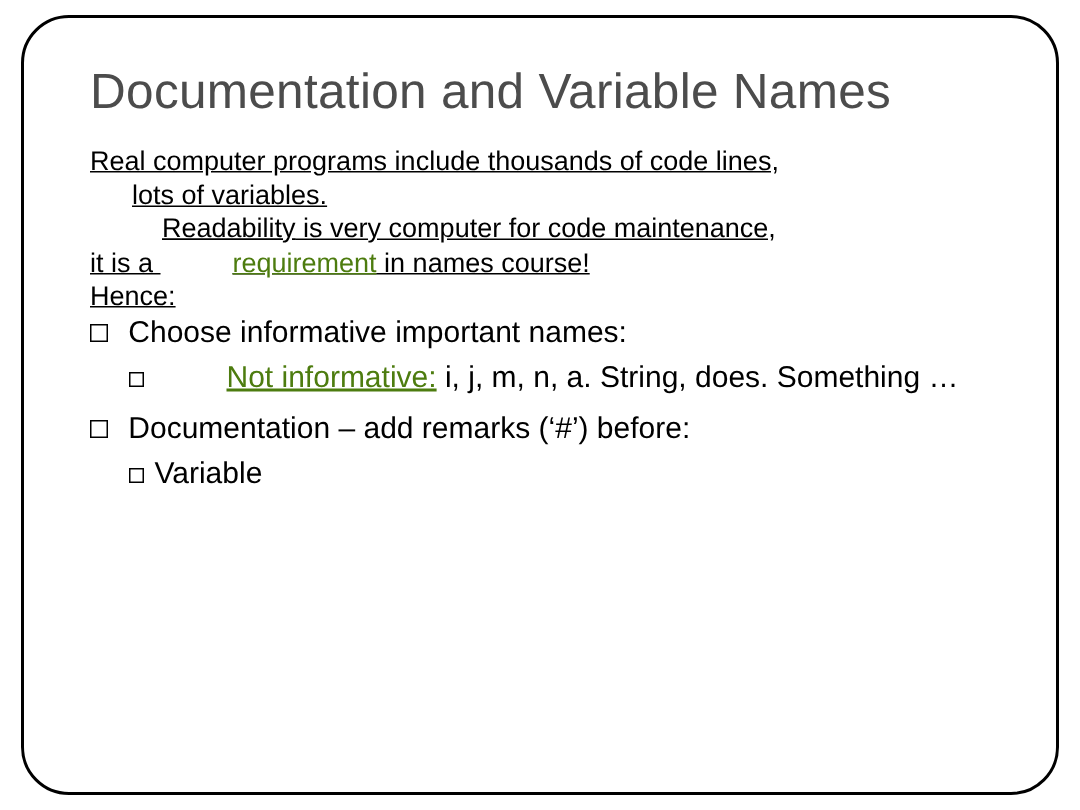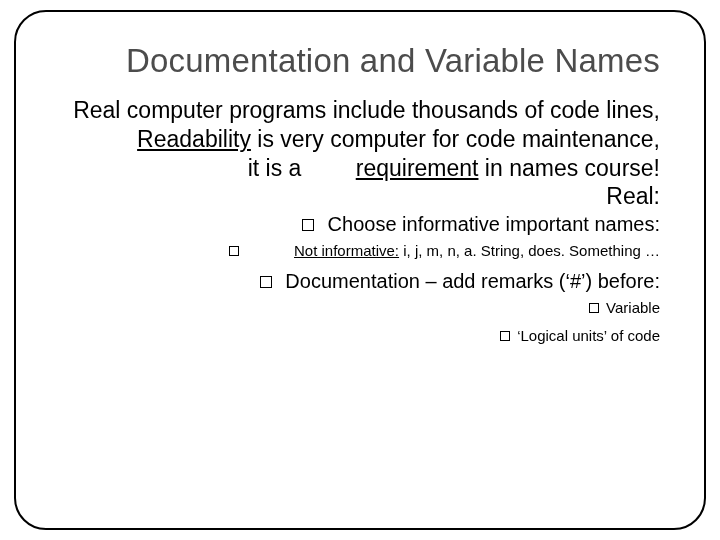--- a/index.html
+++ b/index.html
@@ -10,51 +10,51 @@
     background: #fff;
     font-family: Arial, Helvetica, sans-serif;
     color: #000;
   }
   .slide {
     box-sizing: border-box;
     width: 720px;
     height: 540px;
     padding: 10px 14px;
     position: relative;
-    text-align: right;
   }
   .frame {
     box-sizing: border-box;
     width: 100%;
     height: 100%;
     border: 2px solid #000;
     border-radius: 32px;
     padding: 30px 44px 30px 44px;
   }
   .title {
     font-size: 33px;
     font-weight: 400;
     color: #4c4c4c;
     margin: 0 0 16px 0;
     letter-spacing: 0.2px;
   }
   .para {
-    font-size: 23px;
+    font-size: 18px;
     line-height: 1.25;
     margin: 0;
+    text-decoration: underline;
   }
   .indent {
     padding-left: 28px;
   }
   .underline {
     text-decoration: underline;
     margin-left: 48px;
   }
   .red {
-    color: #000000;
+    color: #4d7c0f;
   }
   .bullet-row {
     font-size: 20px;
     line-height: 1.35;
   }
   .sq {
     display: inline-block;
     width: 10px;
     height: 10px;
     border: 1.5px solid #000;
@@ -67,63 +67,61 @@
     display: inline-block;
     width: 8px;
     height: 8px;
     border: 1.5px solid #000;
     background: #fff;
     margin-right: 7px;
     position: relative;
     top: 0px;
   }
   .sub {
-    font-size: 15px;
+    font-size: 20px;
     line-height: 1.45;
     padding-left: 26px;
   }
   .block-small { margin-top: 2px; margin-bottom: 6px; }
   .block-gap { margin-top: 5px; }
 </style>
 </head>
 <body>
 
 <div class="slide">
   <div class="frame">
 
     <h1 class="title">Documentation and Variable Names</h1>
 
     <p class="para">Real computer programs include thousands of code lines,</p>
+    <p class="para indent">lots of variables.</p>
 
     <p class="para">
       <span class="underline">Readability</span><span> is very computer for code maintenance,</span>
     </p>
 
     <p class="para">
       <span>it is a </span><span class="underline red">requirement</span><span> in names course!</span>
     </p>
 
-    <p class="para">Real:</p>
+    <p class="para">Hence:</p>
 
     <div class="bullet-row">
       <span class="sq"></span><span> Choose informative important names:</span>
     </div>
 
     <div class="sub block-small">
       <span class="sq-sm"></span><span class="underline red">Not informative:</span><span> i, j, m, n, a. String, does. Something …</span>
     </div>
 
 
     <div class="bullet-row block-gap">
       <span class="sq"></span><span> Documentation – add remarks (‘#’) before:</span>
     </div>
 
     <div class="sub block-small">
       <span class="sq-sm"></span><span>Variable</span>
     </div>
 
-    <div class="sub">
-      <span class="sq-sm"></span><span>‘Logical units’ of code</span>
-    </div>
 
 
   </div>
 </div>
 
 </body></html>

